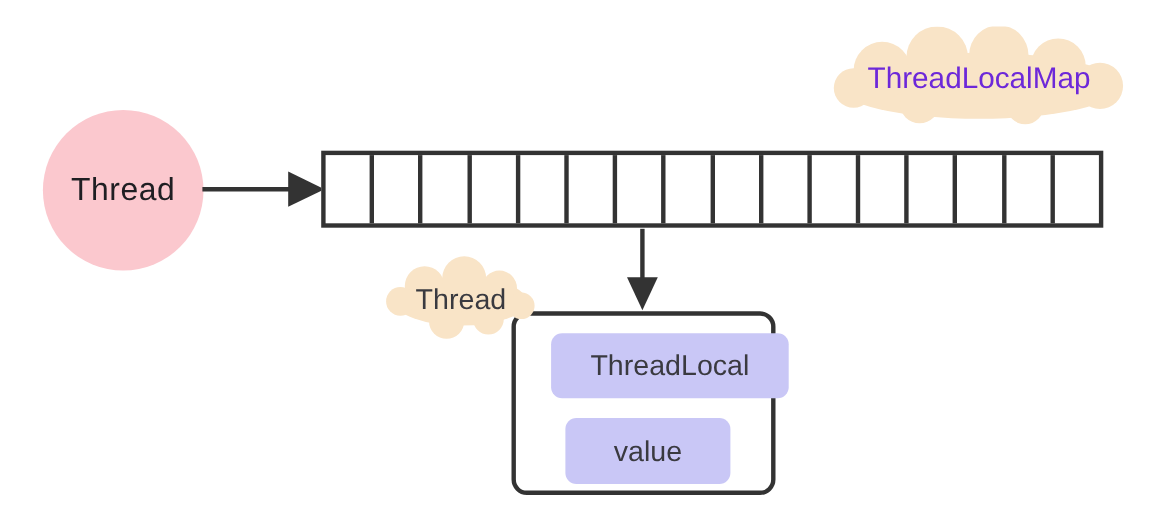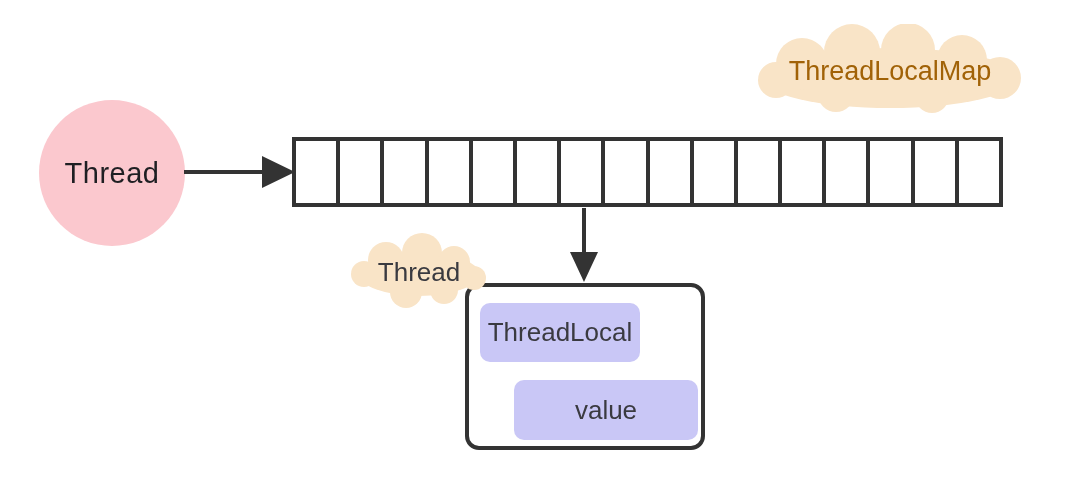--- a/index.html
+++ b/index.html
@@ -64,22 +64,22 @@
     box-sizing: border-box;
     background: #ffffff;
     z-index: 2;
   }
   .entry-field {
     position: absolute;
     border-radius: 10px;
     display: flex; align-items: center; justify-content: center;
     font-size: 26px;
   }
-  .field-threadlocal { left: 11px; top: 16px; width: 160px; height: 59px; }
-  .field-value       { left: 45px; top: 93px; width: 184px; height: 60px; }
+  .field-threadlocal { left: 32px; top: 16px; width: 216px; height: 59px; }
+  .field-value       { left: 45px; top: 93px; width: 150px; height: 60px; }
 
   svg.arrow { overflow: visible; }
 </style>
 </head>
 <body>
 
 <div class="canvas">
 
   <div class="abs thread-circle" style="background-color: rgb(251, 200, 206);">
     <span style="color: rgb(31, 31, 35);">Thread</span>
@@ -115,21 +115,21 @@
       <circle cx="52" cy="40" r="26"></circle>
       <circle cx="102" cy="28" r="28"></circle>
       <circle cx="158" cy="26" r="27"></circle>
       <circle cx="212" cy="36" r="25"></circle>
       <circle cx="250" cy="54" r="21"></circle>
       <circle cx="26" cy="56" r="18"></circle>
       <circle cx="86" cy="70" r="18"></circle>
       <circle cx="182" cy="72" r="17"></circle>
     </g>
   </svg>
-  <div class="abs cloud-label map-cloud-label" style="color: #a16207;">ThreadLocalMap</div>
+  <div class="abs cloud-label map-cloud-label" style="color: #6d28d9;">ThreadLocalMap</div>
 
   <svg class="abs arrow" style="left:566px; top:206px;" width="36" height="78">
     <line x1="18" y1="2" x2="18" y2="50" stroke-width="4" stroke="#333333"></line>
     <polygon points="4,46 32,46 18,76" fill="#333333"></polygon>
   </svg>
 
   <div class="abs entry-box" style="border-color: rgb(51, 51, 51);">
     <div class="entry-field field-threadlocal" style="background-color: rgb(201, 199, 246);">
       <span style="color: rgb(58, 58, 64);">ThreadLocal</span>
     </div>

